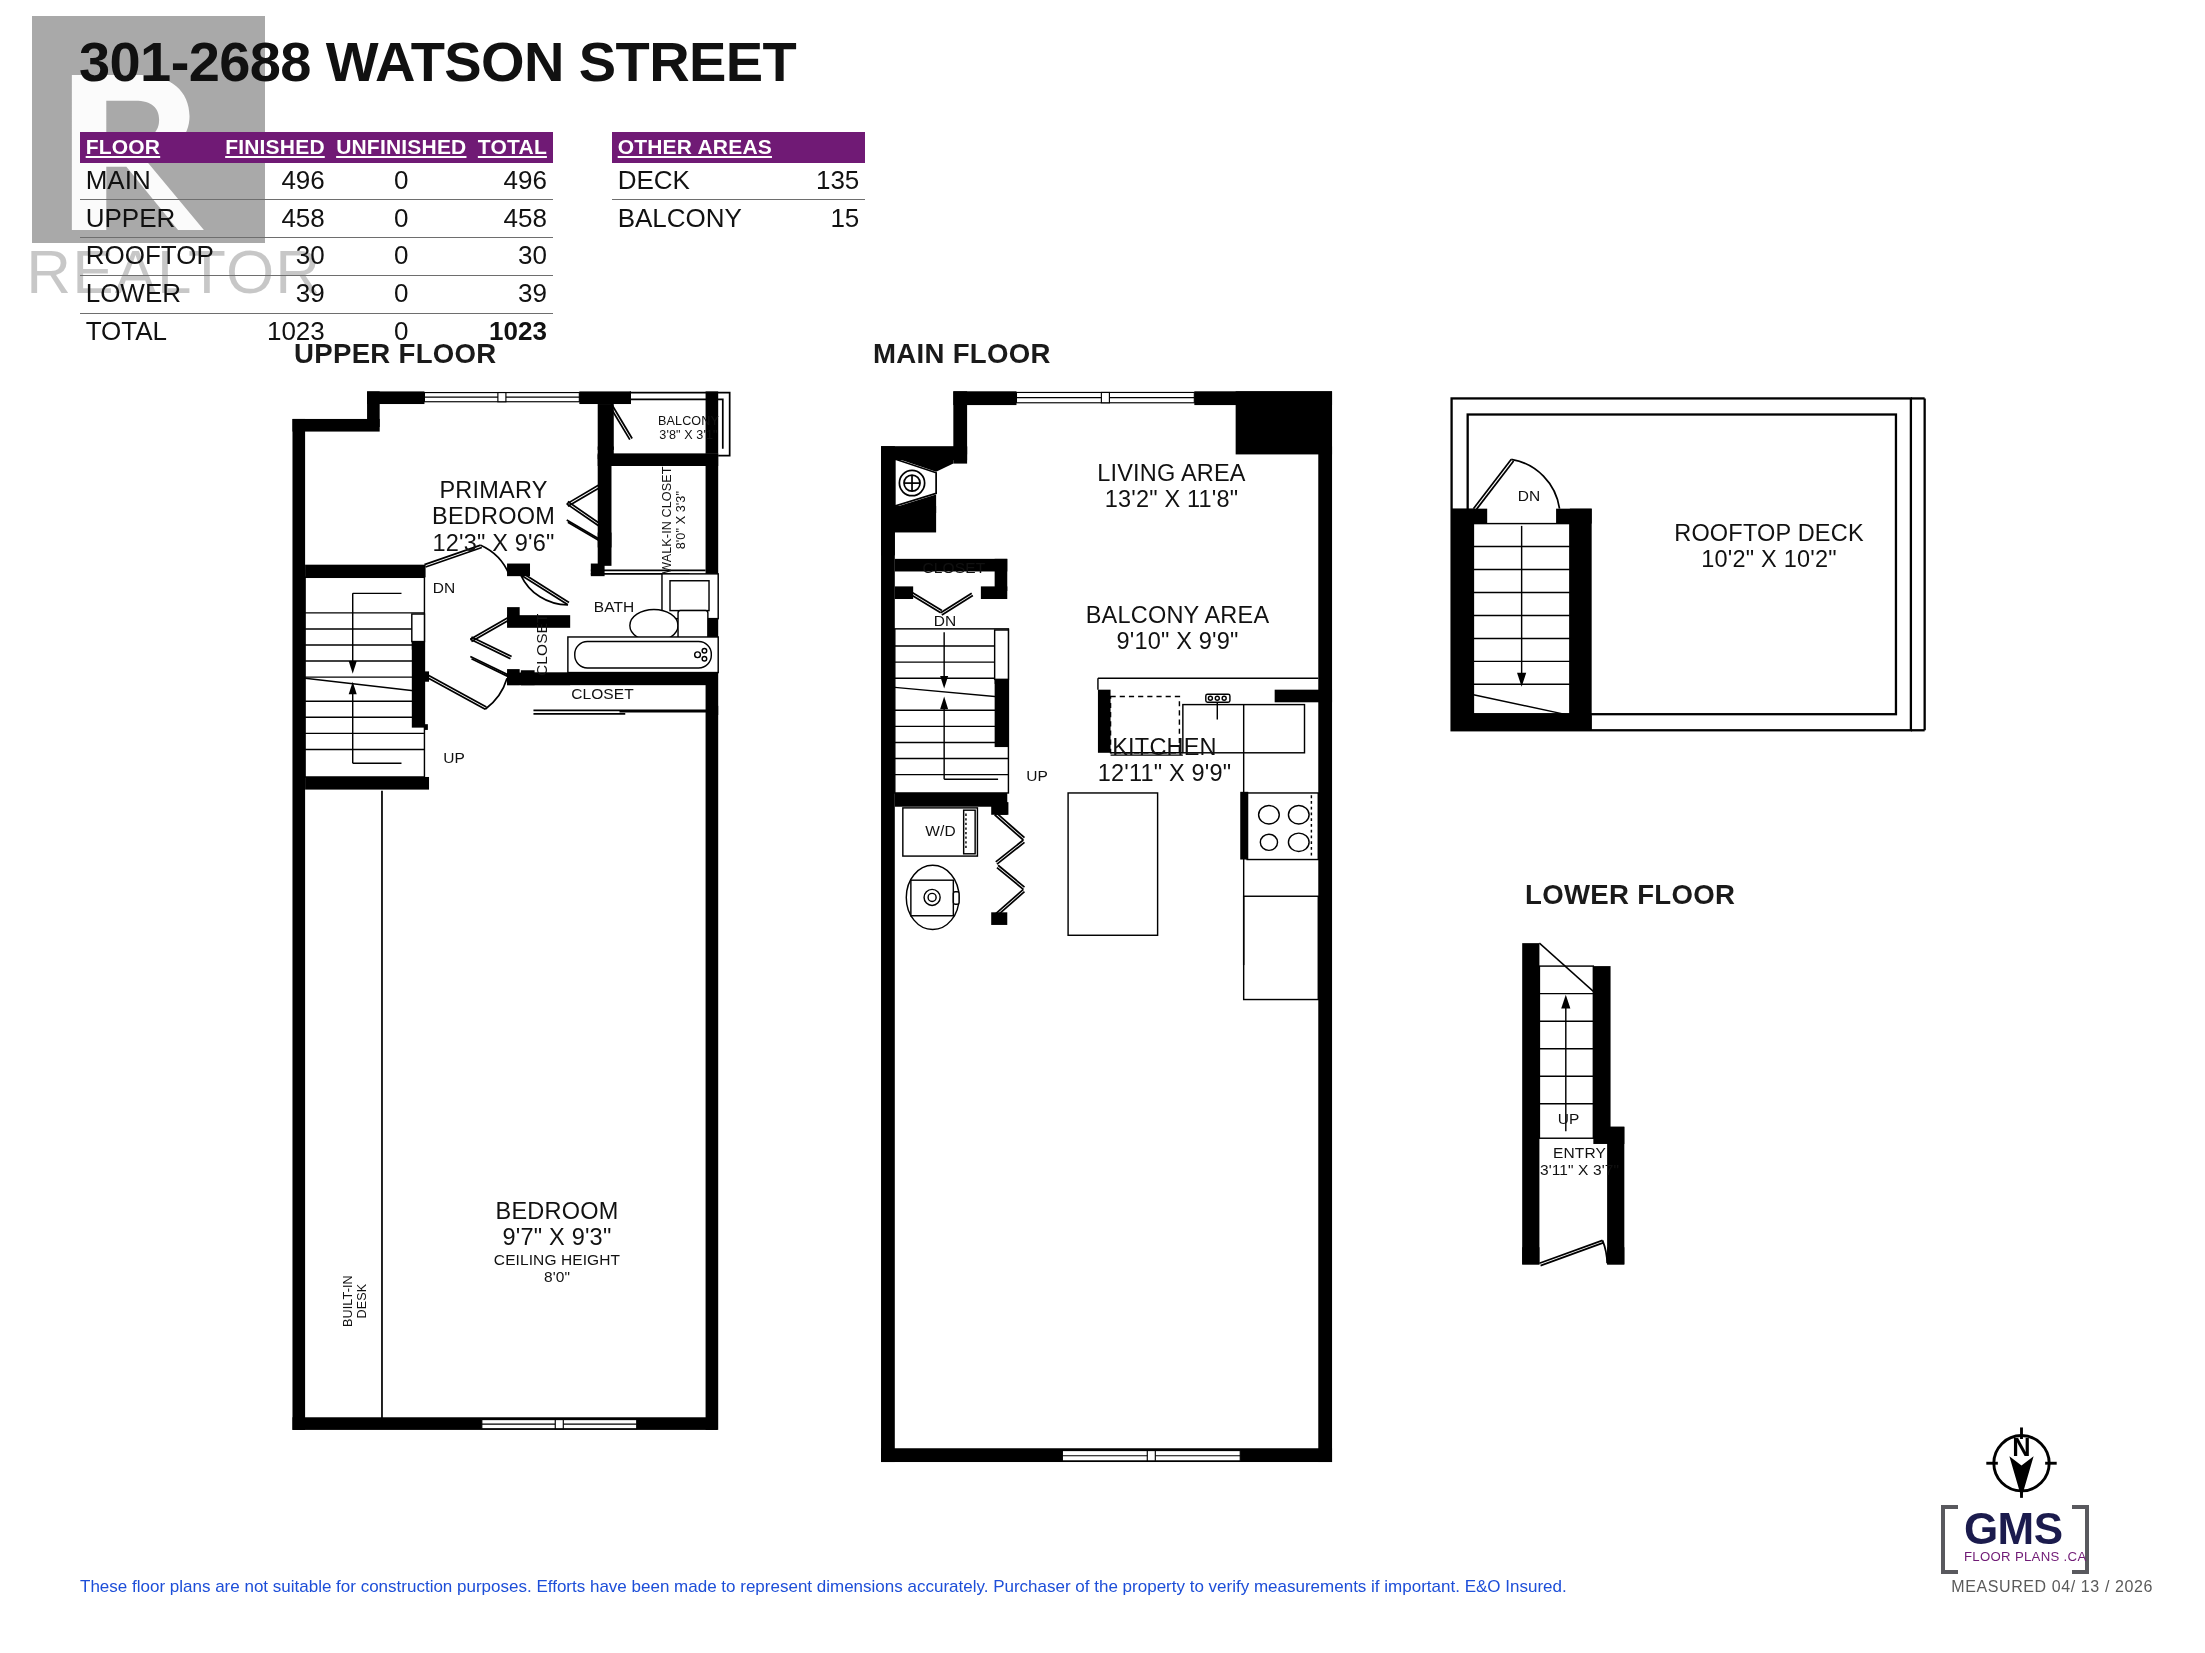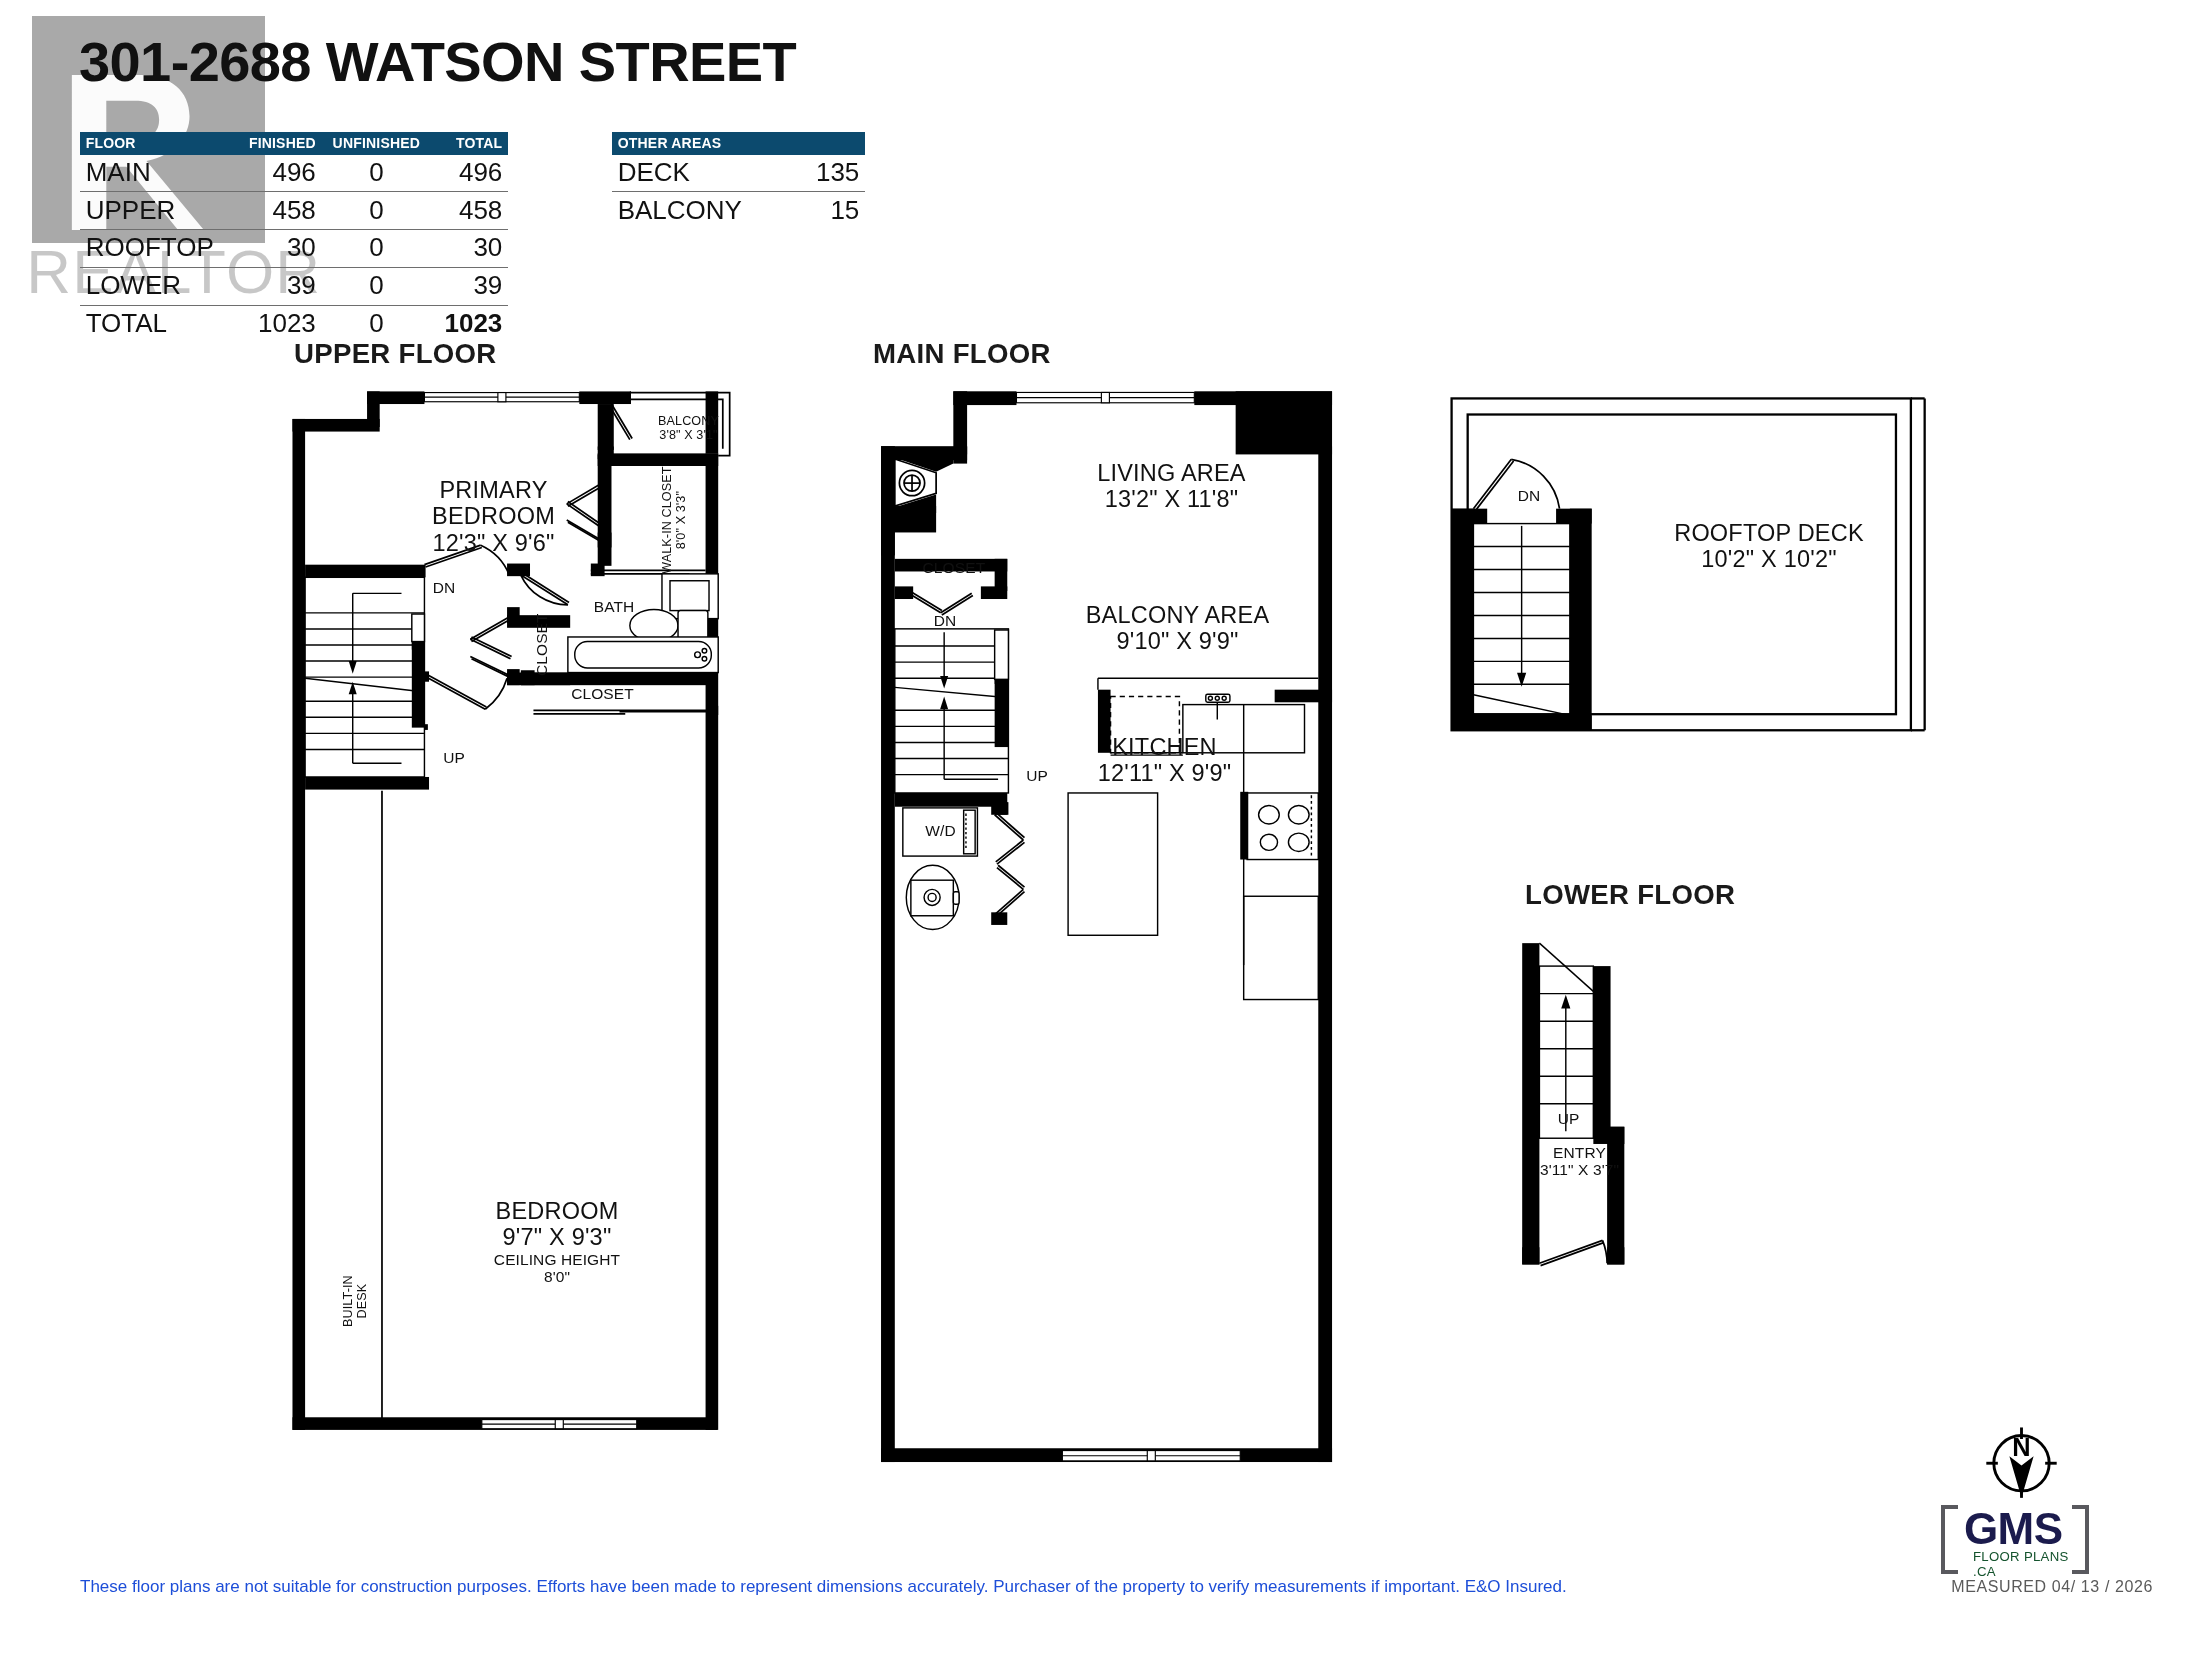--- a/index.html
+++ b/index.html
@@ -17,22 +17,22 @@
            color:rgba(0,0,0,0.22);font-weight:400;font-family:"Liberation Sans",sans-serif;}
 
   
   #title{left:79px;top:29px;font-size:56px;font-weight:700;letter-spacing:-0.6px;
          font-family:"Liberation Sans",sans-serif;white-space:nowrap;}
 
   
   #area-table{left:80px;top:132px;width:428px;}
   #other-table{left:612px;top:132px;width:253px;}
   table.ft{border-collapse:collapse;width:100%;font-size:25px;}
-  table.ft thead th{background:#0c4a6e;color:#fff;font-weight:700;font-size:14px;
-                     padding:3.4px 5.7px;text-align:left;letter-spacing:0.2px;}
+  table.ft thead th{background:#701a75;color:#fff;font-weight:700;font-size:21px;
+                     padding:3.4px 5.7px;text-align:left;letter-spacing:0.2px;text-decoration:underline;}
   table.ft thead th.r{text-align:right;}
   table.ft thead th.c{text-align:center;}
   table.ft tbody td{padding:2.3px 5.7px 3.4px 5.7px;border-bottom:1.1px solid #6e6e6e;
                      font-size:26px;white-space:nowrap;}
   table.ft tbody tr:last-child td{border-bottom:none;}
   table.ft td.num{text-align:right;}
   table.ft td.mid{text-align:center;}
   table.ft tr.total td{font-weight:400;}
   table.ft tr.total td.bold{font-weight:700;}
   #other-table table.ft thead th{text-align:left;margin-left:31px;}
@@ -52,21 +52,21 @@
   #measured{right:52px;top:1578px;font-size:16px;color:#5a5a5a;letter-spacing:0.6px;}
 
   
   #compass{left:1984px;top:1424px;width:75px;height:75px;}
   #gms{left:1941px;top:1505px;width:148px;height:63px;}
   #gms .brk{position:absolute;top:0;width:12.6px;height:61px;border:4px solid #59595e;}
   #gms .brk.l{left:0;border-right:none;}
   #gms .brk.r{right:0;border-left:none;}
   #gms .word{position:absolute;left:23px;top:-1.1px;font-size:44px;font-weight:700;
              color:#1b1b4d;letter-spacing:-0.6px;font-family:"Liberation Sans",sans-serif;}
-  #gms .sub{position:absolute;left:32px;top:44px;font-size:13.2px;color:#14532d;
+  #gms .sub{position:absolute;left:23px;top:44px;font-size:13.2px;color:#701a75;
             letter-spacing:0.3px;font-family:"Liberation Sans",sans-serif;}
 </style>
 </head>
 <body>
 
 <div class="abs" id="watermark">
   <div id="wm-box"></div>
   <svg id="wm-r" viewBox="0 0 240 270">
     <path d="M10,0 L10,270 L70,270 L70,160 L105,160 L195,270 L240,270 L140,150 
              C190,140 215,105 215,72 C215,28 182,0 130,0 Z

